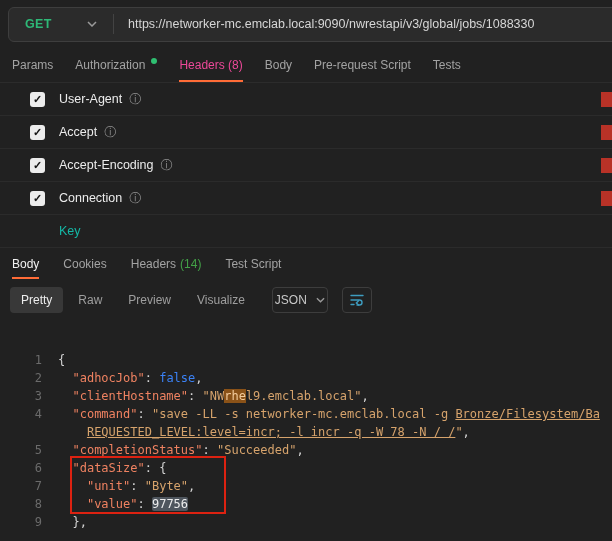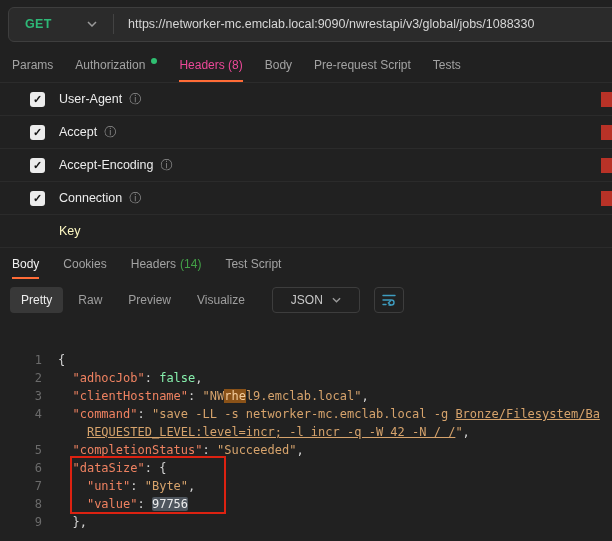--- a/index.html
+++ b/index.html
@@ -29,46 +29,46 @@
   .req-tab.active::after { content:""; position:absolute; left:0; right:0; bottom:0; height:2px; background:#ff6c37; }
   .dot { width:6px; height:6px; border-radius:50%; background:#2fbf71; margin-left:6px; margin-top:-9px; }
 
   
   .hdr-row { height:33px; display:flex; align-items:center; padding-left:30px; border-bottom:1px solid #2b2b2b; position:relative; }
   .checkbox { width:15px; height:15px; background:#ececec; border-radius:3px; color:#141414; font-size:11px; font-weight:bold; display:flex; align-items:center; justify-content:center; line-height:1; }
   .hdr-label { margin-left:14px; font-size:12.5px; color:#ececec; }
   .info { margin-left:7px; font-size:12px; color:#8f8f8f; }
   .red-marker { position:absolute; right:0; top:9px; width:11px; height:15px; background:#b83227; }
   .new-row { height:33px; display:flex; align-items:center; padding-left:59px; border-bottom:1px solid #2b2b2b; }
-  .placeholder { font-size:12.5px; color:#fef9c3; }
+  .placeholder { font-size:12.5px; color:#14b8a6; }
 
   
   .resp-tabs { height:31px; display:flex; align-items:center; gap:24px; padding:0 12px; font-size:12px; color:#a3a3a3; }
   .resp-tab { position:relative; display:flex; align-items:center; height:100%; }
   .resp-tab.active { color:#f2f2f2; }
   .resp-tab.active::after { content:""; position:absolute; left:0; right:0; bottom:0; height:2px; background:#ff6c37; }
   .count-green { color:#43a047; margin-left:4px; }
 
   
   .toolbar { height:42px; display:flex; align-items:center; padding:0 10px; gap:4px; }
   .vm { font-size:12px; color:#9e9e9e; padding:6px 11px; border-radius:4px; }
   .vm.active { background:#383838; color:#ededed; }
-  .format-select { margin-left:12px; display:flex; align-items:center; gap:9px; font-size:12px; color:#c9c9c9; padding:5px 18px; border:1px solid #3d3d3d; border-radius:4px; }
+  .format-select { margin-left:12px; display:flex; align-items:center; gap:9px; font-size:12px; color:#c9c9c9; padding:5px 2px; border:1px solid #3d3d3d; border-radius:4px; }
   .wrap-btn { margin-left:10px; padding:5px 6px; border:1px solid #3d3d3d; border-radius:4px; display:flex; align-items:center; }
 
   
   .code-area { position:relative; height:220px; padding-top:30px; overflow:hidden; background:#212121;
     font-family:"DejaVu Sans Mono", monospace; font-size:12px; line-height:18px; }
   .line { display:flex; white-space:pre; }
   .ln { width:58px; padding-right:16px; text-align:right; color:#6b6b6b; flex:none; }
   .s-ws { color:#d4d4d4; }
   .s-key { color:#ef8261; }
   .s-str { color:#d6a36c; }
   .s-link { color:#d6a36c; text-decoration:underline; }
-  .s-bool { color:#86efac; }
+  .s-bool { color:#3b82f6; }
   .s-punct { color:#d4d4d4; }
   .s-hls { color:#f3cb9c; background:#8a5218; }
   .s-hlsel { color:#ededed; background:#4f565e; border-radius:2px; }
   .annotation-box { position:absolute; left:70px; top:135px; width:156px; height:58px; border:2px solid #dd2211; pointer-events:none; }
 </style>
 </head>
 <body>
 
 <div class="app">
 
@@ -174,21 +174,21 @@
       </svg>
     </div>
   </div>
 
   <div class="code-area">
     <div>
         <div class="line"><span class="ln">1</span><span><span class="s-punct">{</span></span></div>
         <div class="line"><span class="ln">2</span><span><span class="s-ws">  </span><span class="s-key">"adhocJob"</span><span class="s-punct">: </span><span class="s-bool">false</span><span class="s-punct">,</span></span></div>
         <div class="line"><span class="ln">3</span><span><span class="s-ws">  </span><span class="s-key">"clientHostname"</span><span class="s-punct">: </span><span class="s-str">"NW</span><span class="s-hls">rhe</span><span class="s-str">l9.emclab.local"</span><span class="s-punct">,</span></span></div>
         <div class="line"><span class="ln">4</span><span><span class="s-ws">  </span><span class="s-key">"command"</span><span class="s-punct">: </span><span class="s-str">"save -LL -s networker-mc.emclab.local -g </span><span class="s-link">Bronze/Filesystem/Ba</span></span></div>
-        <div class="line"><span class="ln"></span><span><span class="s-ws">    </span><span class="s-link">REQUESTED_LEVEL:level=incr; -l incr -q -W 42 -N / /</span><span class="s-str">"</span><span class="s-punct">,</span></span></div>
+        <div class="line"><span class="ln"></span><span><span class="s-ws">    </span><span class="s-link">REQUESTED_LEVEL:level=incr; -l incr -q -W 78 -N / /</span><span class="s-str">"</span><span class="s-punct">,</span></span></div>
         <div class="line"><span class="ln">5</span><span><span class="s-ws">  </span><span class="s-key">"completionStatus"</span><span class="s-punct">: </span><span class="s-str">"Succeeded"</span><span class="s-punct">,</span></span></div>
         <div class="line"><span class="ln">6</span><span><span class="s-ws">  </span><span class="s-key">"dataSize"</span><span class="s-punct">: </span><span class="s-punct">{</span></span></div>
         <div class="line"><span class="ln">7</span><span><span class="s-ws">    </span><span class="s-key">"unit"</span><span class="s-punct">: </span><span class="s-str">"Byte"</span><span class="s-punct">,</span></span></div>
         <div class="line"><span class="ln">8</span><span><span class="s-ws">    </span><span class="s-key">"value"</span><span class="s-punct">: </span><span class="s-hlsel">97756</span></span></div>
         <div class="line"><span class="ln">9</span><span><span class="s-ws">  </span><span class="s-punct">},</span></span></div>
       </div>
     <div class="annotation-box"></div>
   </div>
 
 </div>

